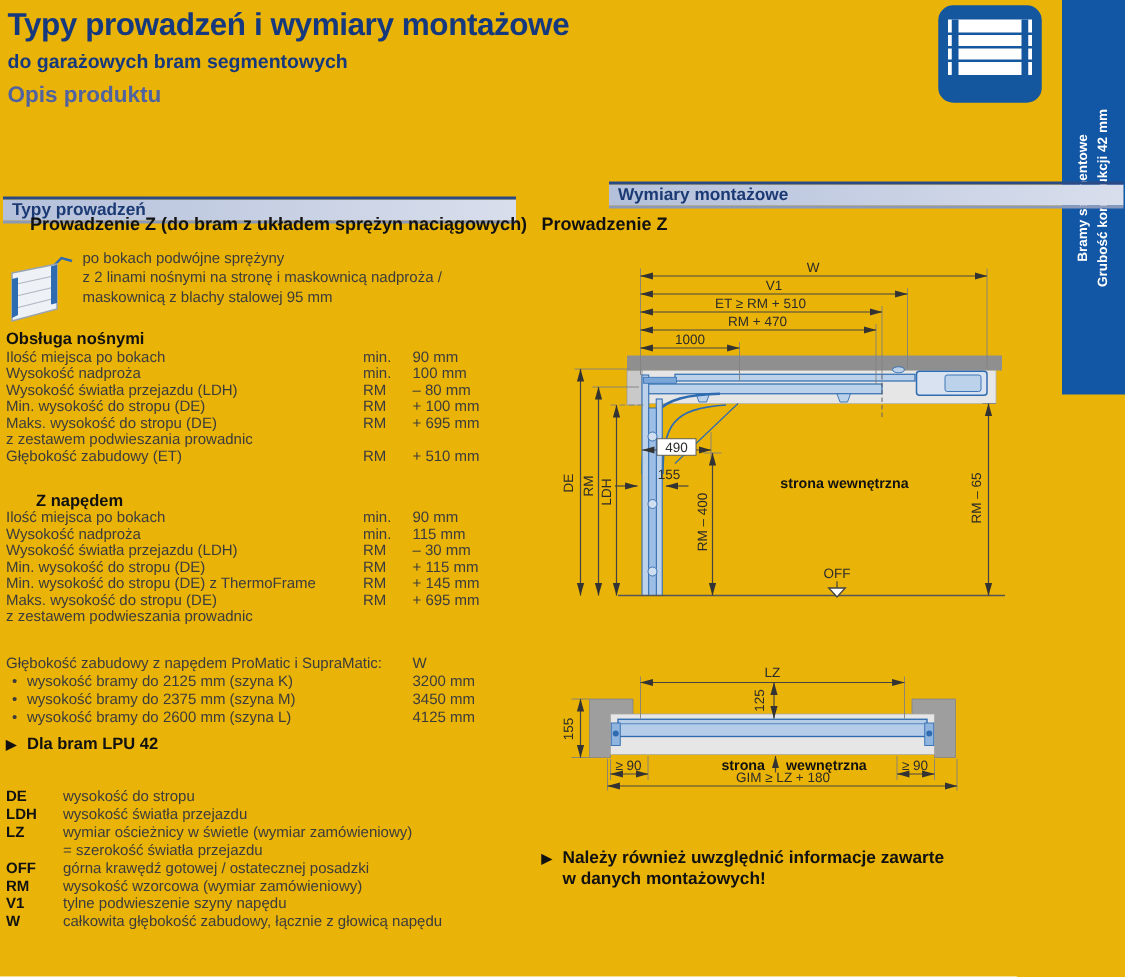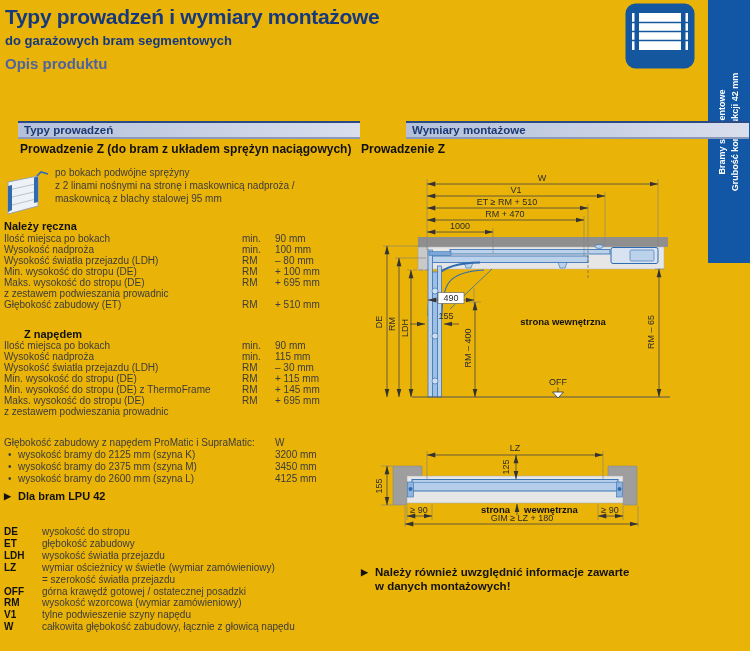--- a/index.html
+++ b/index.html
@@ -10,21 +10,21 @@
   .subtitle{left:5px;top:33px;font-size:13px;font-weight:bold;color:#16397e;}
   .section-title{left:5px;top:55px;font-size:15px;font-weight:bold;color:#51639f;}
   .door-icon{left:625px;top:3px;}
   .side-tab{left:708px;top:0;width:42px;height:263px;background:#1157a5;}
   .side-tab-text{position:absolute;left:50%;top:50%;width:250px;
         transform:translate(-50%,-50%) rotate(-90deg);text-align:center;color:#fff;
         font-weight:bold;font-size:9px;line-height:1.45;white-space:nowrap;}
   .hbar{height:13px;line-height:13px;border-top:2px solid #2a4a86;border-bottom:2px solid #8a99ba;
         background:linear-gradient(to right,#b4c0da,#d8deec);
         font-size:11.5px;font-weight:bold;color:#1b3a74;padding:1px 0 0 6px;}
-  .hbar-left{left:2px;top:121px;width:336px;margin-left:16px;}
+  .hbar-left{left:2px;top:131px;width:336px;}
   .hbar-right{left:358px;top:121px;width:337px;margin-left:48px;}
   .lead{font-size:12px;font-weight:bold;color:#111;}
   .lead-left{left:20px;top:142px;}
   .lead-right{left:361px;top:142px;}
   .intro-icon{left:3px;top:169px;}
   .intro-text{left:55px;top:166px;font-size:10px;line-height:13px;color:#3c3c3c;}
   .h2{font-size:11px;font-weight:bold;color:#111;}
   .h2-manual{left:4px;top:220px;}
   .h2-powered{left:4px;top:328px;margin-left:20px;}
   .spec{left:4px;width:330px;font-size:10px;line-height:11px;color:#3c3c3c;}
@@ -94,21 +94,21 @@
       <polygon points="5,17 9,16 9,41 5,43" fill="#2f6bb0"></polygon>
       <polygon points="31,8.5 35,7.5 35,33 31,34" fill="#2f6bb0"></polygon>
     </svg>
   </div>
   <div class="abs intro-text">
     <div>po bokach podwójne sprężyny</div>
     <div>z 2 linami nośnymi na stronę i maskownicą nadproża /</div>
     <div>maskownicą z blachy stalowej 95 mm</div>
   </div>
 
-  <div class="abs h2 h2-manual">Należy ręczna</div>
+  <div class="abs h2 h2-manual">Obsługa nośnymi</div>
   <div class="abs spec spec-manual">
     <div class="spec-row">
         <span>Ilość miejsca po bokach</span>
         <span>min.</span>
         <span class="spec-val">90 mm</span>
       </div>
     <div class="spec-row">
         <span>Wysokość nadproża</span>
         <span>min.</span>
         <span class="spec-val">100 mm</span>
@@ -203,24 +203,20 @@
 
   <div class="abs lpu">
     <span style="font-size:9px;line-height:13px;">▶</span>
     <span>Dla bram LPU 42</span>
   </div>
 
   <div class="abs legend">
     <div class="legend-row">
         <span class="legend-code">DE</span>
         <span>wysokość do stropu</span>
-      </div>
-    <div class="legend-row">
-        <span class="legend-code">ET</span>
-        <span>głębokość zabudowy</span>
       </div>
     <div class="legend-row">
         <span class="legend-code">LDH</span>
         <span>wysokość światła przejazdu</span>
       </div>
     <div class="legend-row">
         <span class="legend-code">LZ</span>
         <span><span>wymiar ościeżnicy w świetle (wymiar zamówieniowy)</span><br><span>= szerokość światła przejazdu</span></span>
       </div>
     <div class="legend-row">

